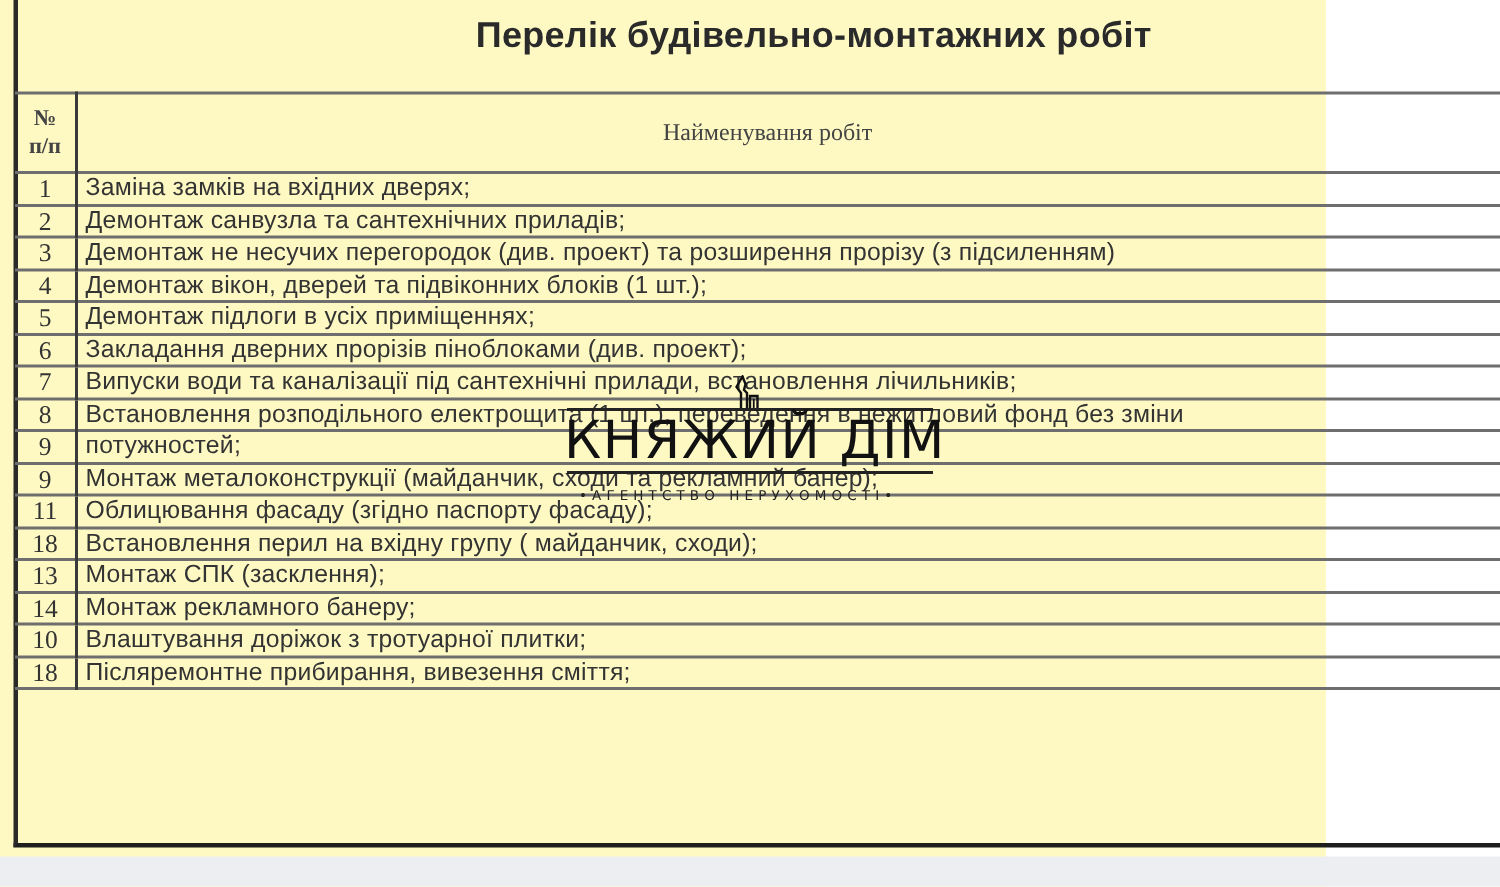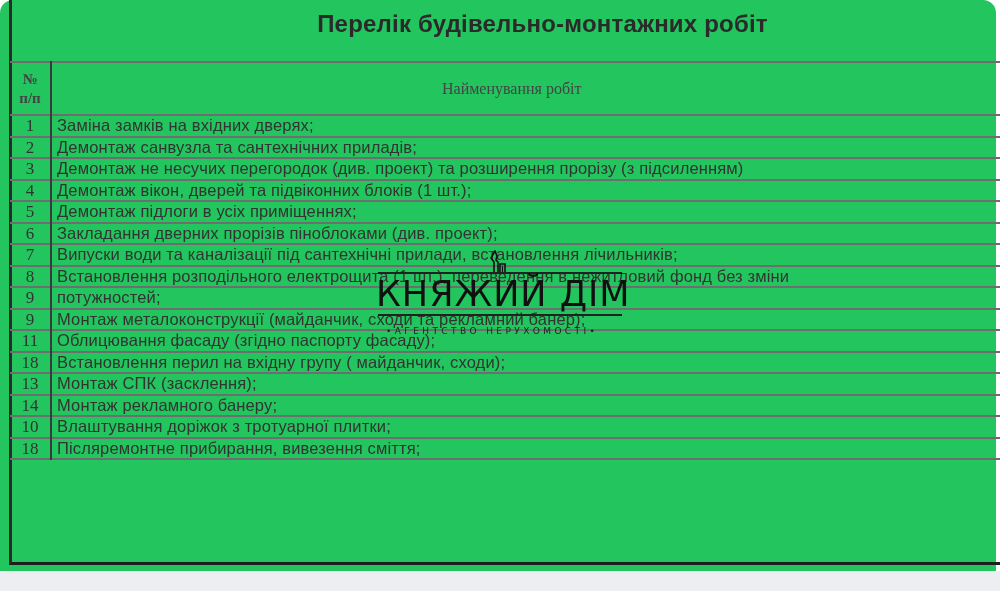--- a/index.html
+++ b/index.html
@@ -6,24 +6,23 @@
       margin: 0;
       padding: 0;
       width: 1000px;
       height: 591px;
       overflow: hidden;
       background: #ffffff;
     }
     .page {
       position: absolute;
       left: 0; top: 0;
-      width: 996px;
+      width: 884px;
       height: 591px;
-      background: #22c55e;
-      border-radius: 13px;
+      background: #fef9c3;
     }
     .bottom-strip {
       position: absolute;
       left: 0; top: 571px;
       width: 1000px;
       height: 20px;
       background: #eceef2;
     }
     .frame {
       position: absolute;

